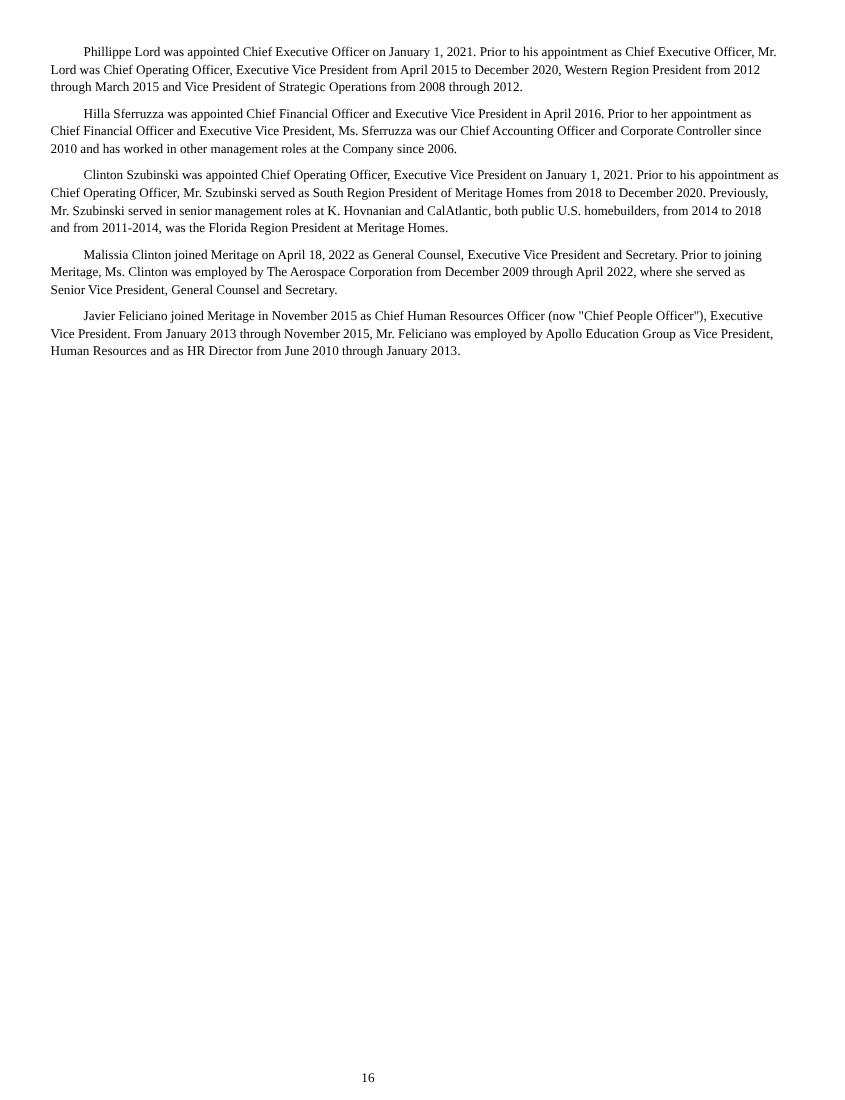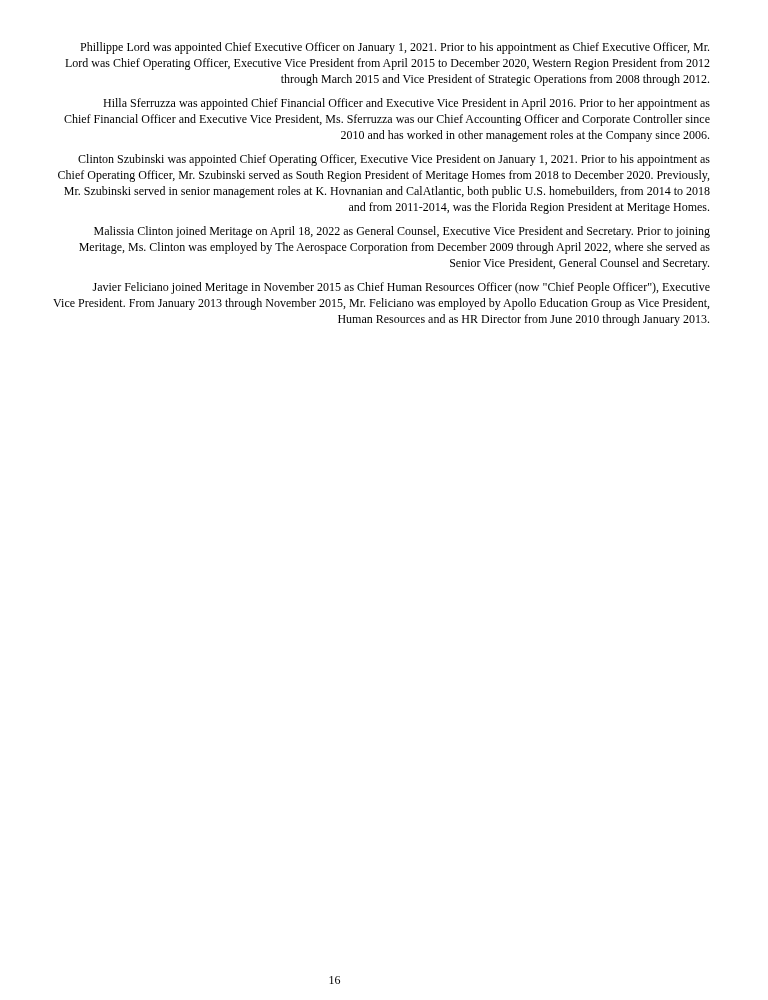--- a/index.html
+++ b/index.html
@@ -21,21 +21,21 @@
   .content {
     position: absolute;
     left: 46px;
     top: 39px;
     width: 664px;
   }
   .content p {
     margin: 0 0 8px 0;
     padding: 0;
     text-indent: 30px;
-    text-align: right;
+    text-align: left;
   }
   .page-number {
     position: absolute;
     top: 972px;
     left: 0;
     width: 669px;
     text-align: center;
     font-size: 12px;
     line-height: 16px;
     color: #000000;

